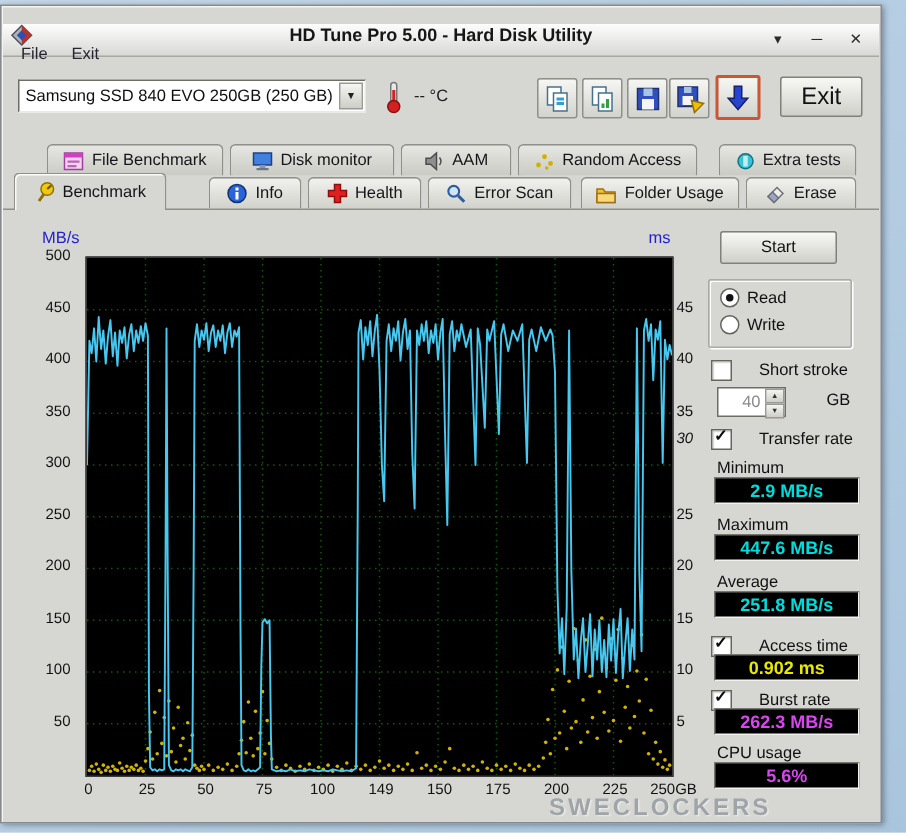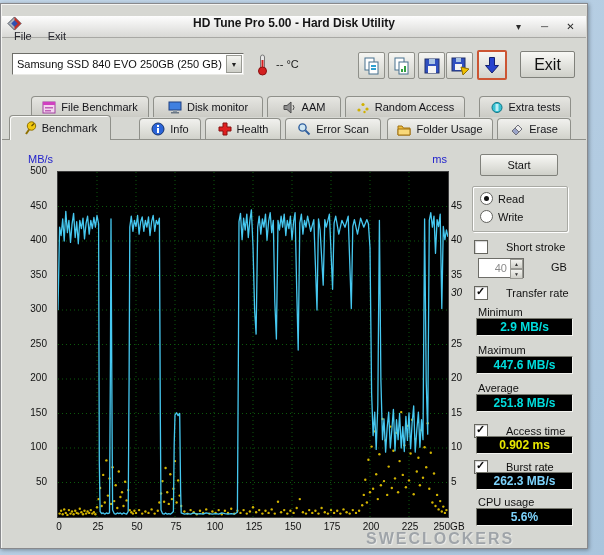--- a/index.html
+++ b/index.html
@@ -60,21 +60,21 @@
   .radio{width:11px;height:11px;border-radius:50%;background:#fff;border:1px solid #62625e;position:relative;flex:none}
   .radio.selected::after{content:'';position:absolute;left:3px;top:3px;width:5px;height:5px;border-radius:50%;background:#111}
   .cb-row{position:absolute;display:flex;align-items:center;gap:18px;font-size:11px;color:#111}
   .checkbox{width:12px;height:12px;background:#fff;border:1px solid #66665f;position:relative;flex:none;
        box-shadow:inset 1px 1px 1px rgba(0,0,0,.18)}
   .check{position:absolute;left:1px;top:-2px;font-size:11px;font-weight:bold;color:#0b0b0b;line-height:12px}
   .vallabel{position:absolute;left:11px;font-size:11px;color:#111}
   .valbox{position:absolute;left:9px;width:97px;height:18px;background:#000;border:1px solid;
        border-color:#77786f #f2f2ee #f2f2ee #77786f;box-sizing:border-box;font-size:12px;font-weight:bold;
        text-align:center;line-height:16px}
-  .cyan{color:#00dcdc}.yellow{color:#e8e800}.white{color:#7dd3fc}
+  .cyan{color:#00dcdc}.yellow{color:#e8e800}.white{color:#d946ef}
   .spinner{position:absolute;left:11px;top:118px;width:46px;height:20px;background:#fff;
        border:1px solid #6d6d68;display:flex;box-sizing:border-box}
   .spin-val{flex:1;font-size:11px;color:#8b8b8b;text-align:right;padding:3px 3px 0 0}
   .spin-btns{width:13px;display:flex;flex-direction:column}
   .spin-up,.spin-down{flex:1;font-size:5px;line-height:8px;text-align:center;
        background:linear-gradient(#f4f4f0,#cfcfc8);border:1px solid #9a9a94;color:#333;box-sizing:border-box}
   .unit-label{position:absolute;left:84px;top:121px;font-size:11px;color:#111}
   .watermark{position:absolute;left:366px;top:530px;font-size:16px;font-weight:bold;letter-spacing:2px;
        color:#969ca2;opacity:.85;text-shadow:1px 1px 1px rgba(255,255,255,.6);z-index:40}
 </style>
@@ -467,21 +467,21 @@
         <div class="ytick" style="left: 449px; top: 197.5px; width: 26px;">25</div>
         <div class="ytick" style="left: 449px; top: 232px; width: 26px;">20</div>
         <div class="ytick" style="left: 449px; top: 266.5px; width: 26px;">15</div>
         <div class="ytick" style="left: 449px; top: 301px; width: 26px;">10</div>
         <div class="ytick" style="left: 449px; top: 335.5px; width: 26px;">5</div>
         <div class="xtick" style="left: 37px; top: 381px; width: 40px;">0</div>
         <div class="xtick" style="left: 76px; top: 381px; width: 40px;">25</div>
         <div class="xtick" style="left: 115px; top: 381px; width: 40px;">50</div>
         <div class="xtick" style="left: 154px; top: 381px; width: 40px;">75</div>
         <div class="xtick" style="left: 193px; top: 381px; width: 40px;">100</div>
-        <div class="xtick" style="left: 232px; top: 381px; width: 40px;">125</div>
+        <div class="xtick" style="left: 232px; top: 381px; width: 40px;">149</div>
         <div class="xtick" style="left: 271px; top: 381px; width: 40px;">150</div>
         <div class="xtick" style="left: 310px; top: 381px; width: 40px;">175</div>
         <div class="xtick" style="left: 349px; top: 381px; width: 40px;">200</div>
         <div class="xtick" style="left: 388px; top: 381px; width: 40px;">225</div>
         <div class="xtick" style="left: 427px; top: 381px; width: 40px;">250GB</div>
       </div>
 
     <div class="panel">
       <button class="start-btn">Start</button>
 

